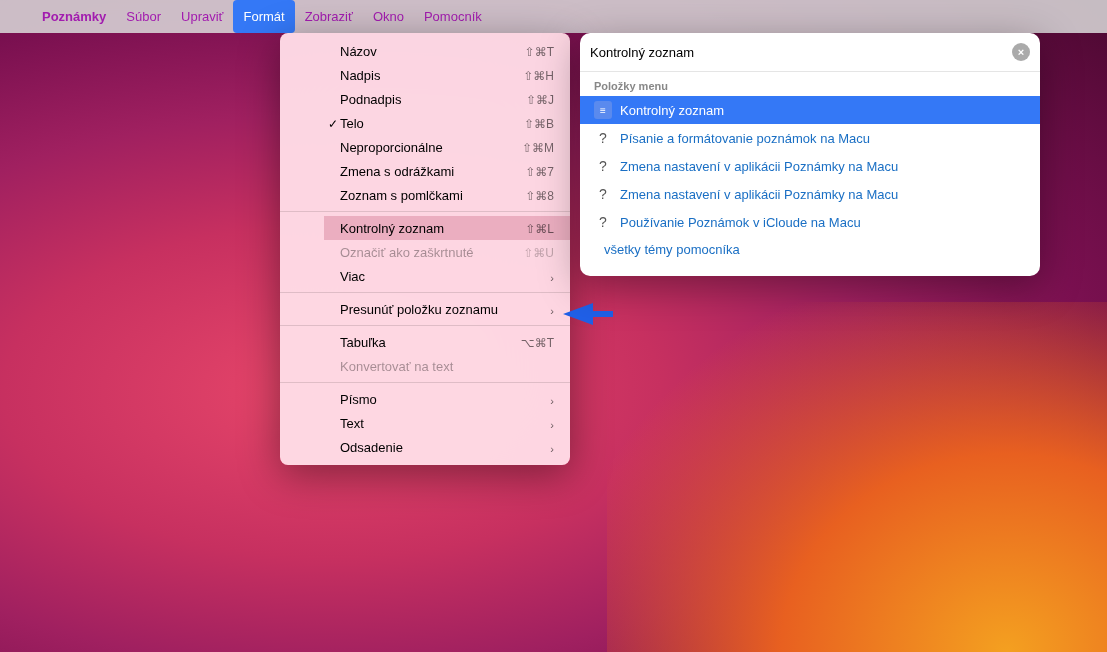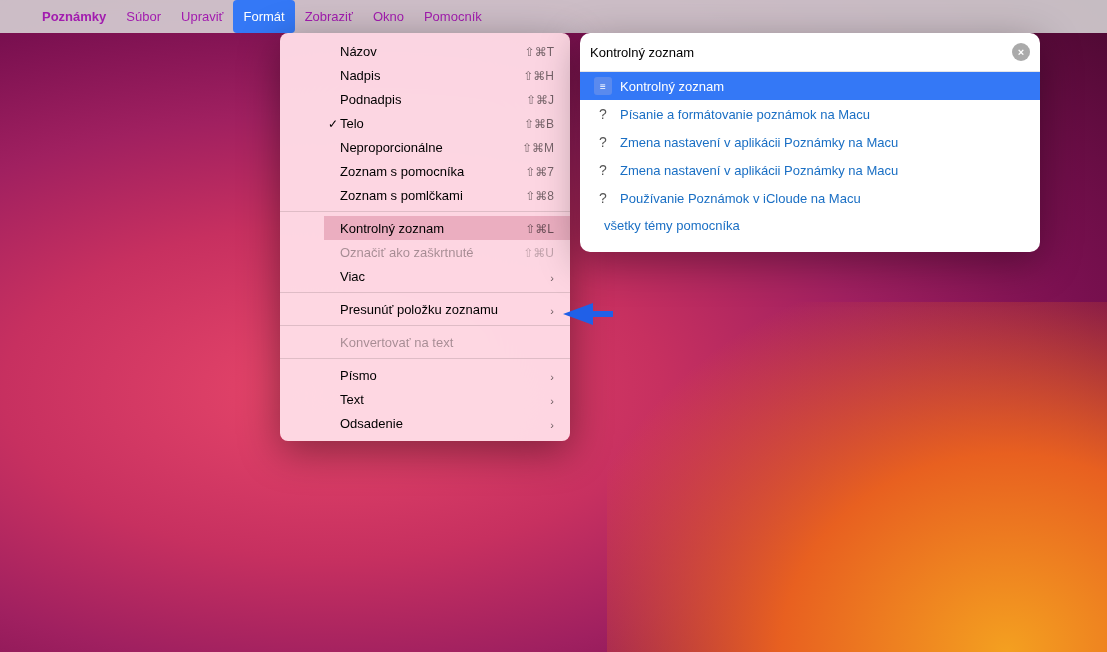--- a/index.html
+++ b/index.html
@@ -275,21 +275,21 @@
   </div>
 
   <div class="menu-item">
     <span>Neproporcionálne</span>
     <span class="shortcut">
         <span>⇧⌘M</span>
       </span>
   </div>
 
   <div class="menu-item">
-    <span>Zoznam s pomocníka</span>
+    <span>Zmena s odrážkami</span>
     <span class="shortcut">
         <span>⇧⌘7</span>
       </span>
   </div>
 
   <div class="menu-item">
     <span>Zoznam s pomlčkami</span>
     <span class="shortcut">
         <span>⇧⌘8</span>
       </span>
@@ -319,20 +319,26 @@
 
   <div class="menu-separator"></div>
 
   <div class="menu-item">
     <span>Presunúť položku zoznamu</span>
     <span class="arrow">›</span>
   </div>
 
   <div class="menu-separator"></div>
 
+  <div class="menu-item">
+    <span>Tabuľka</span>
+    <span class="shortcut">
+        <span>⌥⌘T</span>
+      </span>
+  </div>
 
   <div class="menu-item disabled">
     <span>Konvertovať na text</span>
   </div>
 
   <div class="menu-separator"></div>
 
   <div class="menu-item">
     <span>Písmo</span>
     <span class="arrow">›</span>
@@ -354,20 +360,21 @@
   <polygon points="0,11 30,0 30,8 50,8 50,14 30,14 30,22" fill="#2060e8"></polygon>
 </svg>
 
 <div class="help-popup">
 
   <div class="help-search-bar">
     <input class="help-search-input" type="text" readonly="" value="Kontrolný zoznam" style="">
     <div class="help-close-btn">×</div>
   </div>
 
+  <div class="help-section-label">Položky menu</div>
 
   <div class="help-result-item menu-result selected">
     <div class="help-icon">≡</div>
     <span>Kontrolný zoznam</span>
   </div>
 
 
   <div class="help-link-item">
     <span class="help-icon">?</span>
     <span>Písanie a formátovanie poznámok na Macu</span>

